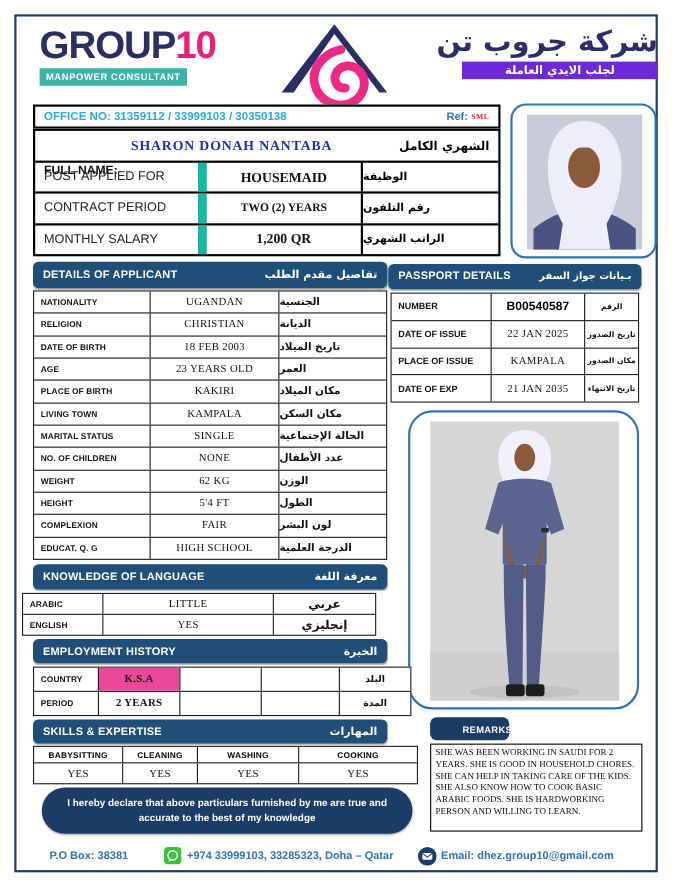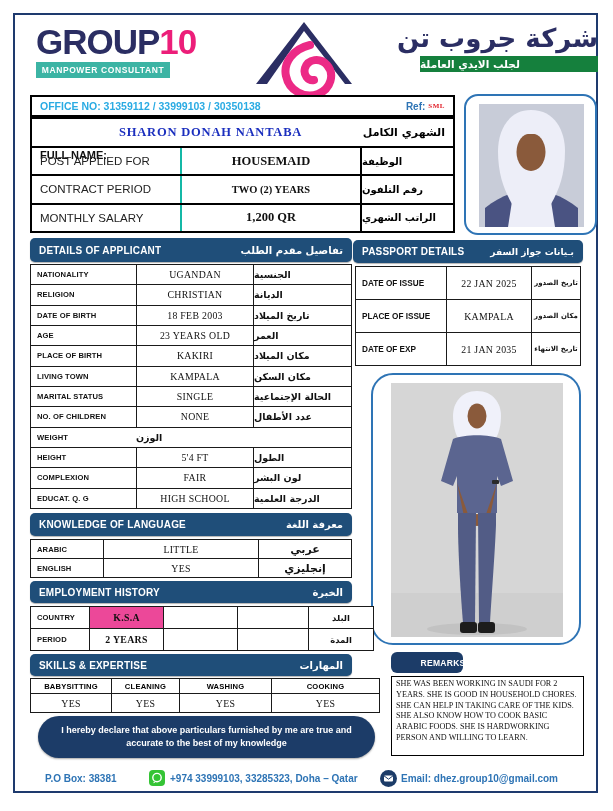--- a/index.html
+++ b/index.html
@@ -5,38 +5,38 @@
   html,body{margin:0;padding:0;background:#ffffff;}
   body{width:613px;height:811px;position:relative;font-family:"Liberation Sans",sans-serif;overflow:hidden;}
   .abs{position:absolute;box-sizing:border-box;}
   #page-border{left:13px;top:13px;width:585px;height:780px;border:2px solid #1e3a6e;background:#fff;}
 
   
   .brand-word{font-size:35px;font-weight:800;letter-spacing:-1px;color:#2b2e63;line-height:1;}
   .brand-accent{color:#ec1e79;}
   .brand-sub{margin-top:3px;background:#3cb4a4;color:#fff;font-size:8.5px;font-weight:bold;text-align:center;padding:3px 0;width:134px;letter-spacing:.6px;}
   .ar-title{font-size:26px;font-weight:bold;color:#2b2e63;font-family:"DejaVu Sans",sans-serif;text-align:right;line-height:1.1;}
-  .ar-sub{margin-top:3px;background:#15803d;color:#fff;font-family:"DejaVu Sans",sans-serif;font-size:10.5px;font-weight:bold;text-align:left;padding:2px 0;width:178px;margin-left:auto;}
+  .ar-sub{margin-top:3px;background:#6d28d9;color:#fff;font-family:"DejaVu Sans",sans-serif;font-size:10.5px;font-weight:bold;text-align:center;padding:2px 0;width:178px;margin-left:auto;}
 
   
   #office-bar{left:30px;top:95px;width:425px;height:22px;border:2px solid #000;display:flex;align-items:center;padding:0 8px;background:#fff;}
   .office-text{color:#2aabe3;font-weight:bold;font-size:10.5px;flex:1;}
   .ref-label{color:#2e74b5;font-weight:bold;font-size:10px;margin-right:3px;}
   .ref-value{color:#e01b24;font-weight:bold;font-size:7px;font-family:"Liberation Serif",serif;letter-spacing:.5px;}
 
   
   #summary-table{left:30px;top:117px;width:425px;height:116px;border:2px solid #000;display:flex;flex-direction:column;background:#fff;}
   .sum-row{display:flex;flex:1;border-bottom:2px solid #000;align-items:stretch;}
   .sum-row:last-child{border-bottom:none;}
   #fullname-row{display:flex;align-items:center;padding:0 8px;height:27px;border-bottom:2px solid #000;}
   .fn-label{font-weight:bold;font-size:11px;color:#111;margin-top:44px;}
   .fn-value{color:#1b2fbe;font-weight:bold;font-size:12.5px;font-family:"Liberation Serif","DejaVu Serif",serif;letter-spacing:.8px;margin-left:12px;}
   .fn-ar{margin-left:auto;font-family:"DejaVu Sans",sans-serif;font-weight:bold;font-size:11px;direction:rtl;}
   .sum-label{width:148px;display:flex;align-items:center;padding-left:8px;font-size:11.5px;color:#222;}
-  .sum-value{width:182px;border-left:2px solid #14b8a6;border-right:2px solid #000;display:flex;align-items:center;justify-content:center;font-family:"Liberation Serif","DejaVu Serif",serif;font-weight:bold;font-size:11.5px;color:#111;}
+  .sum-value{width:150px;border-left:8px solid #14b8a6;border-right:2px solid #000;display:flex;align-items:center;justify-content:center;font-family:"Liberation Serif","DejaVu Serif",serif;font-weight:bold;font-size:11.5px;color:#111;}
   .sum-ar{flex:1;display:flex;align-items:center;justify-content:flex-end;padding-right:6px;font-family:"DejaVu Sans",sans-serif;font-weight:bold;font-size:10px;direction:rtl;}
 
   
   .bar{background:#1f4e79;border-radius:5px;color:#fff;display:flex;align-items:center;padding:0 9px;box-shadow:0 1px 1px rgba(0,0,0,.3);}
   .bar-en{font-weight:bold;font-size:10px;letter-spacing:.2px;}
   .bar-ar{margin-left:auto;font-family:"DejaVu Sans",sans-serif;font-weight:bold;font-size:10px;direction:rtl;}
 
   
   .tbl{border:1.6px solid #1a1a1a;display:flex;flex-direction:column;background:#fff;}
   .tr{display:flex;flex:1;border-bottom:1.6px solid #1a1a1a;align-items:stretch;}
@@ -170,20 +170,21 @@
       <div class="td val bl" style="width:118px;border-right:1.6px solid #1a1a1a;">SINGLE</div>
       <div class="td arb" style="flex:1;">الحالة الإجتماعية</div>
     </div>
   <div class="tr">
       <div class="td lab" style="width:105px;">NO. OF CHILDREN</div>
       <div class="td val bl" style="width:118px;border-right:1.6px solid #1a1a1a;">NONE</div>
       <div class="td arb" style="flex:1;">عدد الأطفال</div>
     </div>
   <div class="tr">
       <div class="td lab" style="width:105px;">WEIGHT</div>
+      <div class="td val bl" style="width:118px;border-right:1.6px solid #1a1a1a;">62 KG</div>
       <div class="td arb" style="flex:1;">الوزن</div>
     </div>
   <div class="tr">
       <div class="td lab" style="width:105px;">HEIGHT</div>
       <div class="td val bl" style="width:118px;border-right:1.6px solid #1a1a1a;">5'4 FT</div>
       <div class="td arb" style="flex:1;">الطول</div>
     </div>
   <div class="tr">
       <div class="td lab" style="width:105px;">COMPLEXION</div>
       <div class="td val bl" style="width:118px;border-right:1.6px solid #1a1a1a;">FAIR</div>
@@ -194,20 +195,25 @@
       <div class="td val bl" style="width:118px;border-right:1.6px solid #1a1a1a;">HIGH SCHOOL</div>
       <div class="td arb" style="flex:1;">الدرجة العلمية</div>
     </div>
 </div>
 
 <div class="bar abs" style="left:353px;top:240px;width:230px;height:23px;">
   <span class="bar-en">PASSPORT DETAILS</span>
   <span class="bar-ar" style="font-size:9px;">بـيانات جواز السفر</span>
 </div>
 <div class="tbl abs" style="left:355px;top:266px;width:226px;height:100px;">
+  <div class="tr">
+      <div class="td pp-lab" style="width:90px;">NUMBER</div>
+      <div class="td bl" style="width:86px;justify-content:center;font-weight:bold;font-size:11px;border-right:1.6px solid #1a1a1a;">B00540587</div>
+      <div class="td pp-arb" style="flex:1;">الرقم</div>
+    </div>
   <div class="tr">
       <div class="td pp-lab" style="width:90px;">DATE OF ISSUE</div>
       <div class="td val bl" style="width:86px;border-right:1.6px solid #1a1a1a;">22 JAN 2025</div>
       <div class="td pp-arb" style="flex:1;">تاريخ الصدور</div>
     </div>
   <div class="tr">
       <div class="td pp-lab" style="width:90px;">PLACE OF ISSUE</div>
       <div class="td val bl" style="width:86px;border-right:1.6px solid #1a1a1a;">KAMPALA</div>
       <div class="td pp-arb" style="flex:1;">مكان الصدور</div>
     </div>
@@ -235,21 +241,21 @@
     <rect x="69" y="239" width="17" height="11" rx="3" fill="#1c1c1c"></rect>
     <rect x="87" y="239" width="17" height="11" rx="3" fill="#1c1c1c"></rect>
     <rect x="101" y="97" width="7" height="4" rx="1" fill="#2a2a2a"></rect>
   </svg>
 </div>
 
 <div class="bar abs" style="left:30px;top:513px;width:322px;height:23px;">
   <span class="bar-en">KNOWLEDGE OF LANGUAGE</span>
   <span class="bar-ar">معرفة اللغة</span>
 </div>
-<div class="tbl abs" style="left:30px;top:539px;width:322px;height:39px;">
+<div class="tbl abs" style="left:20px;top:539px;width:322px;height:39px;">
   <div class="tr">
       <div class="td lab" style="width:72px;">ARABIC</div>
       <div class="td val bl" style="width:156px;border-right:1.6px solid #1a1a1a;">LITTLE</div>
       <div class="td arb ctr" style="flex:1;font-size:11px;">عربي</div>
     </div>
   <div class="tr">
       <div class="td lab" style="width:72px;">ENGLISH</div>
       <div class="td val bl" style="width:156px;border-right:1.6px solid #1a1a1a;">YES</div>
       <div class="td arb ctr" style="flex:1;font-size:11px;">إنجليزي</div>
     </div>

